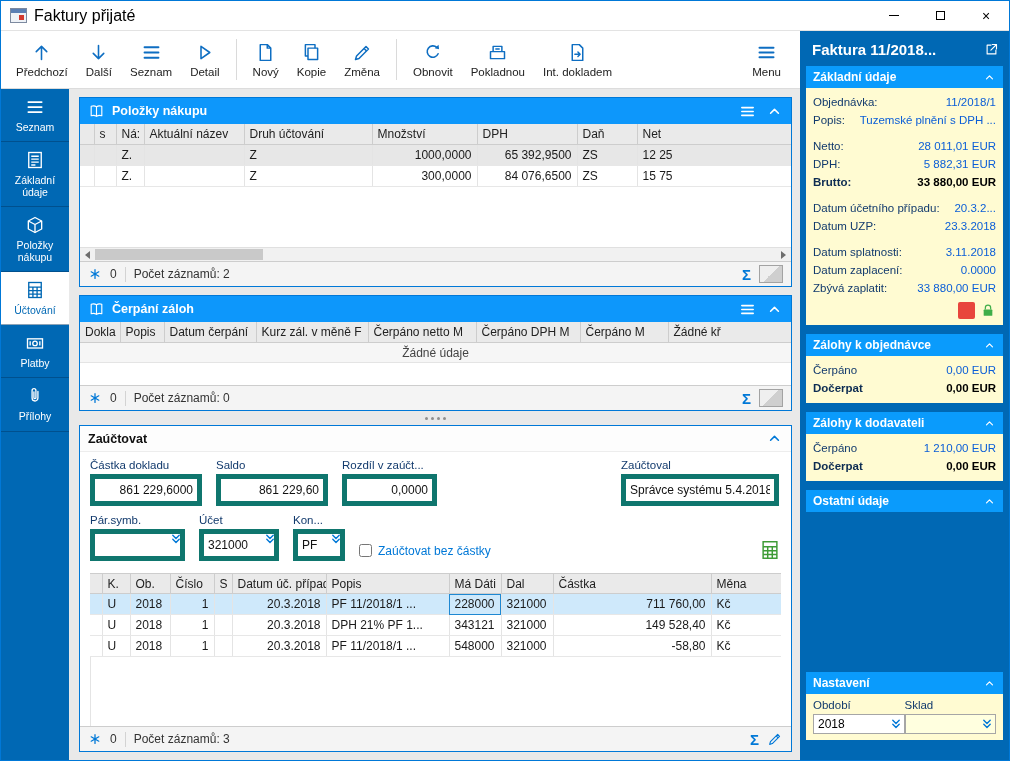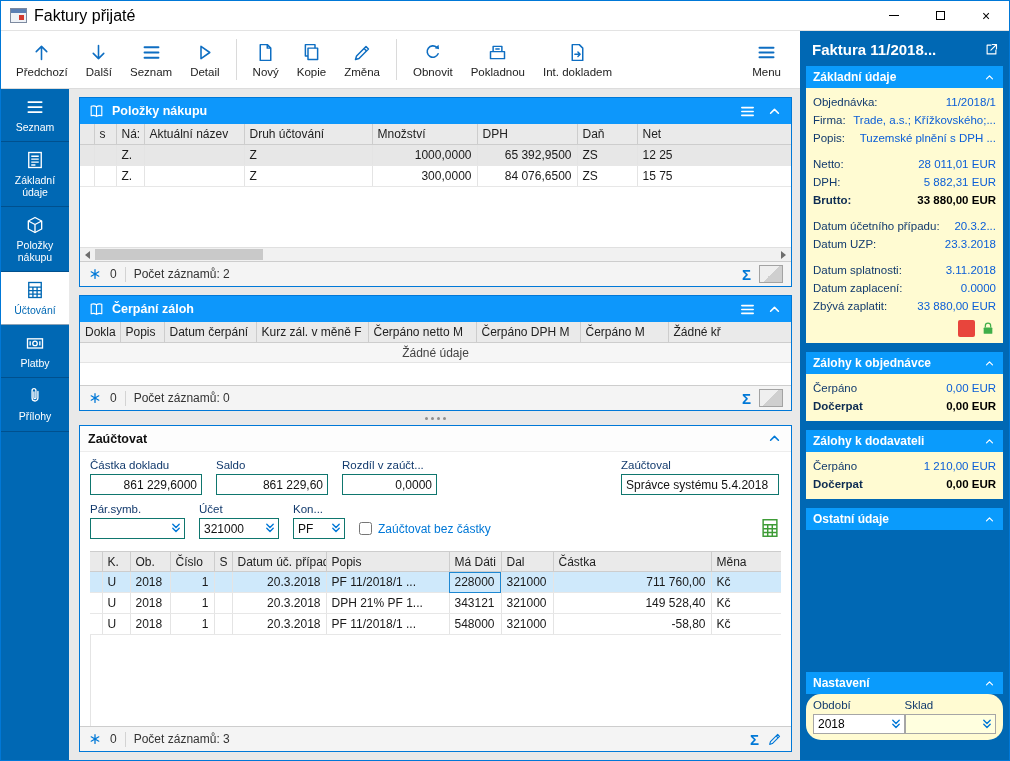--- a/index.html
+++ b/index.html
@@ -91,21 +91,21 @@
   .vsep{width:1px;height:15px;background:#d3d3d3;}
   .sum{margin-left:auto;color:var(--accent,#0078d7);font-weight:bold;font-size:15px;cursor:pointer;line-height:1;}
   .gray-btn{width:24px;height:18px;border:1px solid #a3a3a3;background:linear-gradient(135deg,#efefef 50%,#cfcfcf 50%);cursor:pointer;}
   .pencil-btn{width:16px;height:16px;color:var(--accent,#0078d7);cursor:pointer;}
 
   
   .pform{padding:7px 10px 4px 10px;flex:0 0 auto;}
   .frow{display:flex;align-items:flex-end;gap:14px;margin-bottom:8px;}
   .field{display:flex;flex-direction:column;gap:3px;}
   .field>label{font-size:11.5px;color:var(--label-navy,#123a6d);}
-  .field input[type=text]{height:21px;border:1px solid #0f766e;background:#fff;padding:0 4px;font-size:12px;font-family:inherit;color:#111;}
+  .field input[type=text]{height:32px;border:5px solid #0f766e;background:#fff;padding:0 4px;font-size:12px;font-family:inherit;color:#111;}
   .in-num{text-align:right;}
   .w110{width:112px;} .w95{width:95px;} .w160{width:158px;} .w80{width:80px;} .w52{width:52px;}
   .posted{margin-left:auto;margin-right:2px;}
   .combo{position:relative;display:flex;}
   .combo input{width:100%;padding-right:18px !important;}
   .combo .dd{position:absolute;right:2px;top:3px;width:14px;height:14px;color:var(--accent,#0078d7);cursor:pointer;}
   .combo.pale input{background:#ffffdf;}
   .cbwrap{display:flex;align-items:center;gap:6px;height:21px;cursor:pointer;}
   .cbwrap input{width:13px;height:13px;margin:0;}
   .cbwrap span{color:var(--accent,#0078d7);font-size:12px;}
@@ -127,21 +127,21 @@
   .srow{display:flex;justify-content:space-between;align-items:baseline;line-height:18px;gap:6px;}
   .slbl{color:var(--label-navy,#123a6d);white-space:nowrap;}
   .sval{color:var(--value-blue,#0b5ed7);white-space:nowrap;overflow:hidden;text-align:right;}
   .srow.boldrow .slbl{font-weight:bold;color:#0d2c52;}
   .srow.boldrow .sval{font-weight:bold;color:#000;}
   .sgap{height:8px;}
   .sicons{display:flex;justify-content:flex-end;align-items:center;gap:5px;margin-top:5px;}
   .redflag{width:17px;height:17px;background:var(--flag-red,#e8453c);border-radius:2px;display:block;}
   .lockic{width:16px;height:17px;color:var(--lock-green,#3fae49);}
   .dsection.settings{margin-top:auto;margin-bottom:12px;}
-  .settings-body{display:flex;border-radius:15px;}
+  .settings-body{display:flex;}
   .sfield{flex:1;display:flex;flex-direction:column;gap:3px;min-width:0;}
   .sfield>label{font-size:11.5px;color:var(--label-navy,#123a6d);}
   .sfield input{height:20px;border:1px solid #a6a6a6;background:#fff;padding:0 4px;font-size:12px;font-family:inherit;}
 </style>
 </head>
 <body>
 
 <svg width="0" height="0" style="position:absolute" aria-hidden="true">
   <defs>
     <g id="_strokes"></g>
@@ -729,24 +729,20 @@
           <svg class="hic">
               <use href="#sym-chevron-up"></use>
             </svg>
         </header>
         <div class="dsbody">
           <div class="srow">
               <span class="slbl">Objednávka:</span>
               <span class="sval">11/2018/1</span>
             </div>
           <div class="srow">
-              <span class="slbl">Firma:</span>
-              <span class="sval">Trade, a.s.; Křížkovského;...</span>
-            </div>
-          <div class="srow">
               <span class="slbl">Popis:</span>
               <span class="sval">Tuzemské plnění s DPH ...</span>
             </div>
           <div class="sgap"></div>
           <div class="srow">
               <span class="slbl">Netto:</span>
               <span class="sval">28 011,01 EUR</span>
             </div>
           <div class="srow">
               <span class="slbl">DPH:</span>

